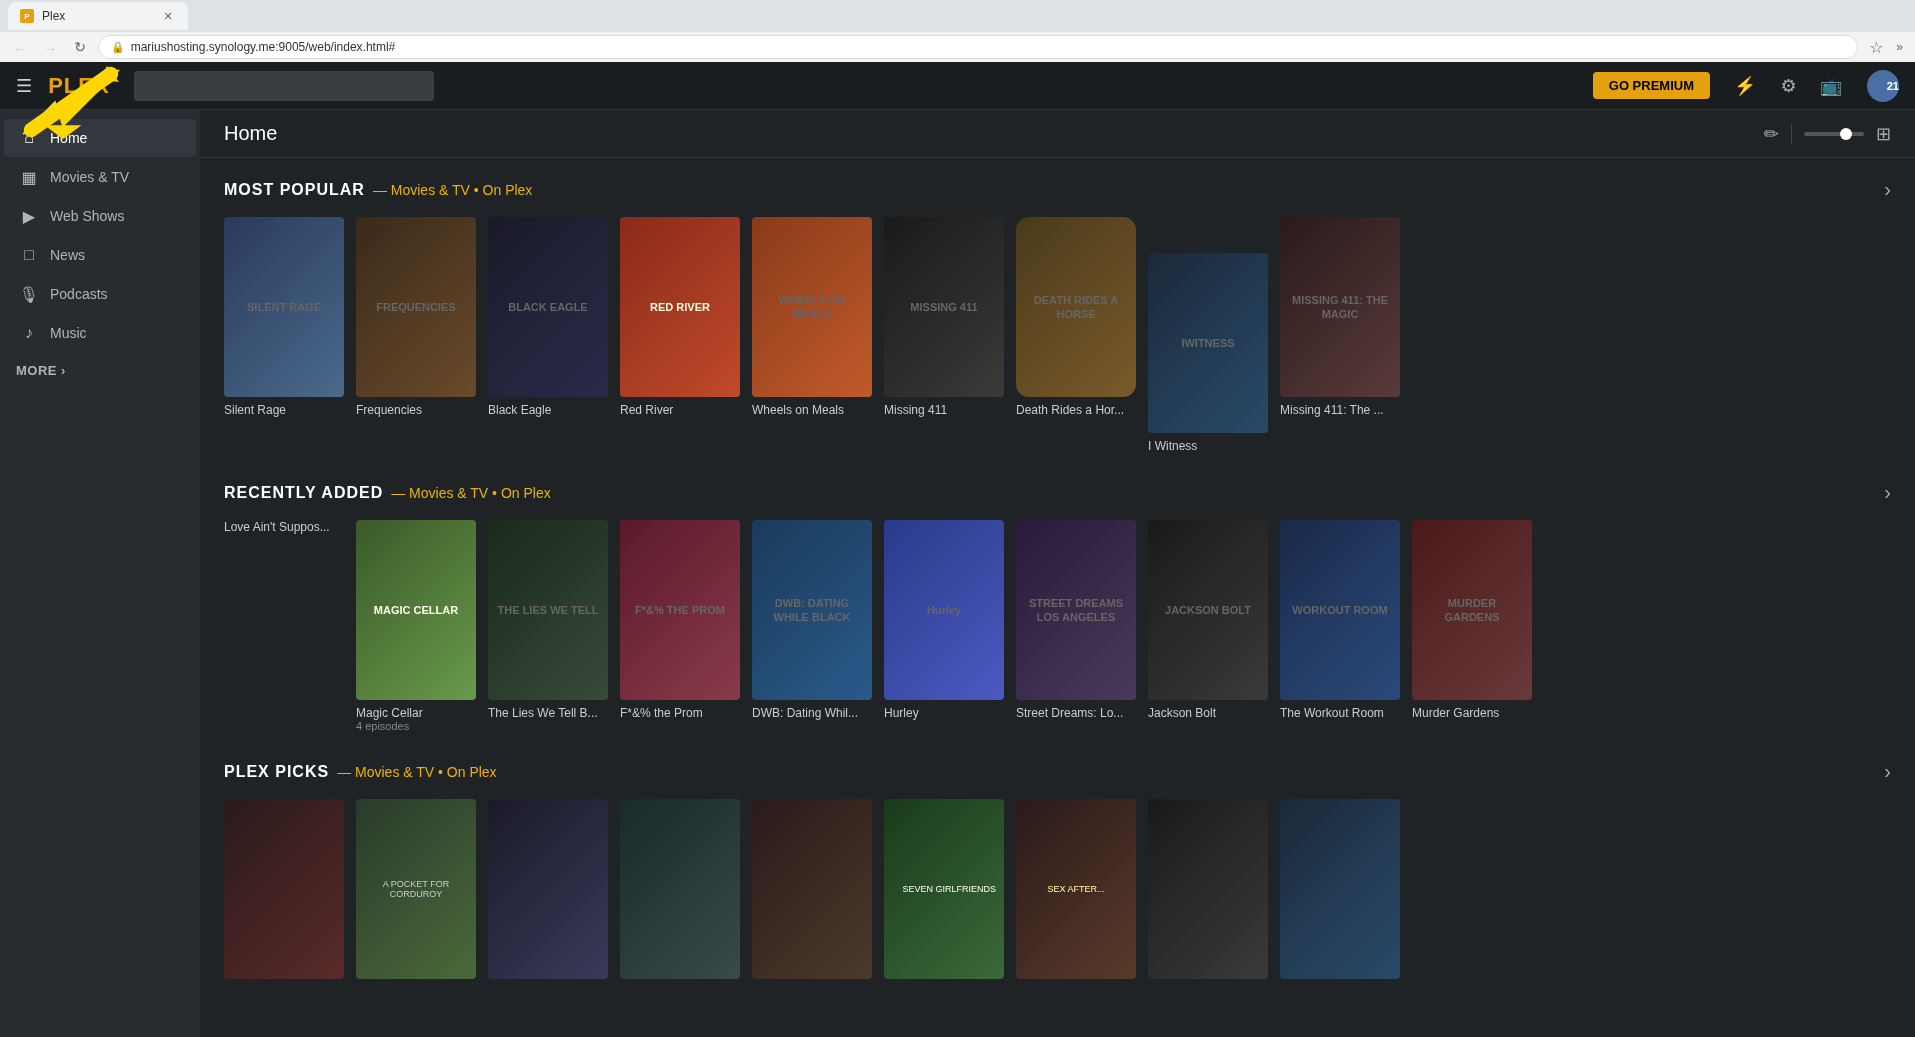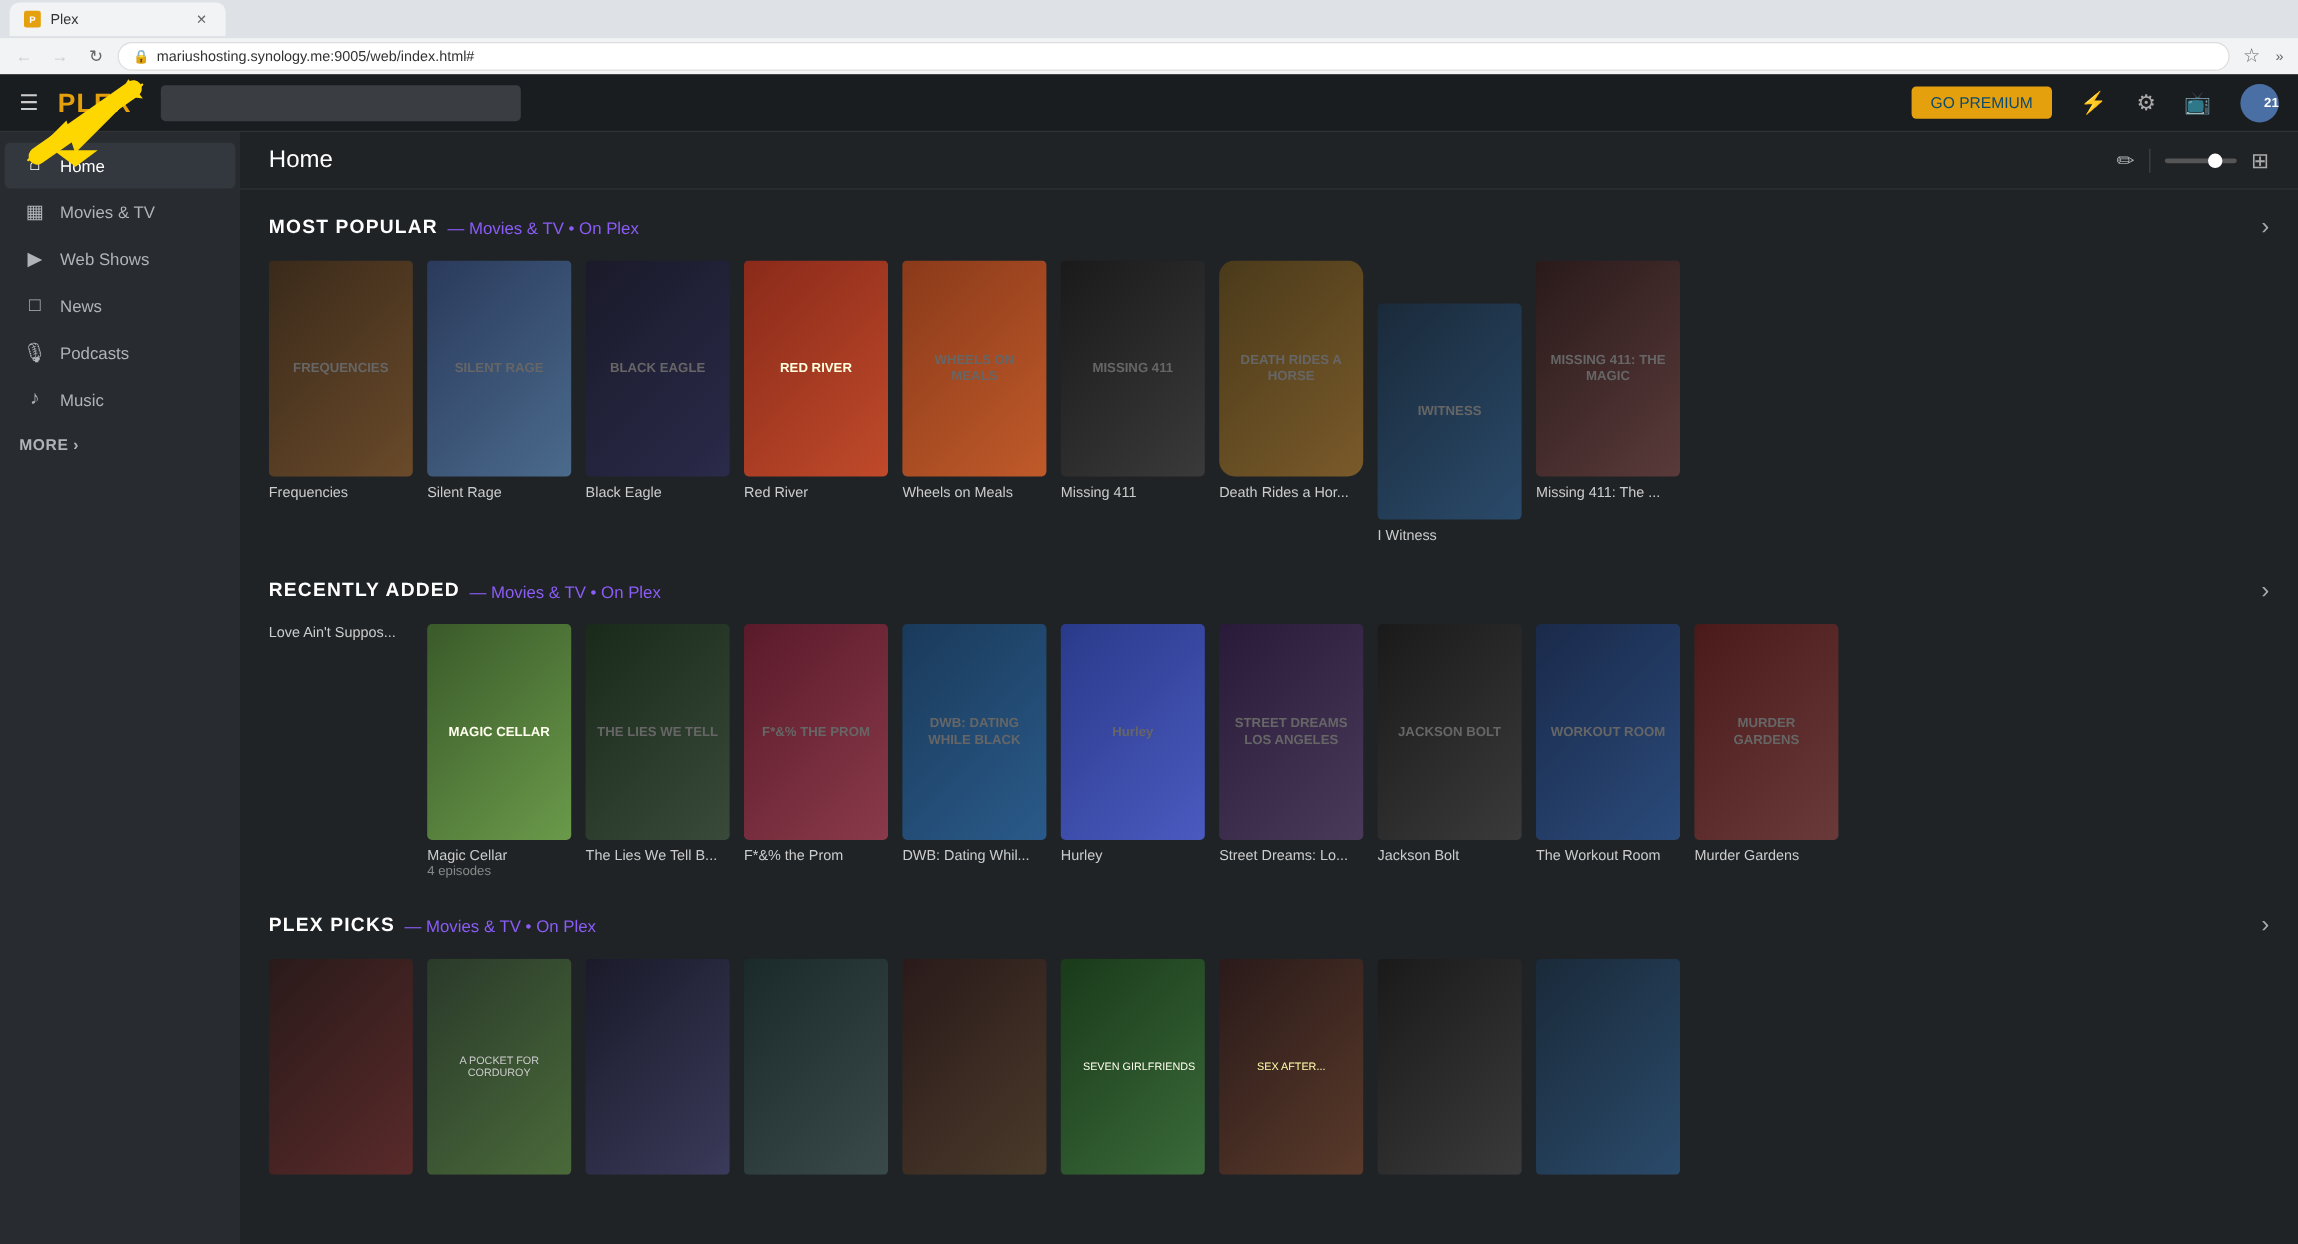--- a/index.html
+++ b/index.html
@@ -105,26 +105,26 @@
       flex: 1;
       max-width: 300px;
       height: 30px;
       background: #3a3d42;
       border-radius: 4px;
       border: none;
     }
     .header-spacer { flex: 1; }
     .go-premium-btn {
       background: #e5a00d;
-      color: #0c4a6e;
+      color: #000000;
       border: none;
       padding: 6px 16px;
       border-radius: 4px;
       font-size: 13px;
-      font-weight: normal;
+      font-weight: bold;
       cursor: pointer;
     }
     .header-icon { color: #aaa; font-size: 18px; cursor: pointer; margin-left: 8px; }
     .cast-icon { color: #aaa; font-size: 18px; cursor: pointer; margin-left: 8px; }
     .user-badge {
       width: 32px; height: 32px;
       border-radius: 50%;
       background: #4a6fa5;
       display: flex; align-items: center; justify-content: flex-end;
       font-size: 11px; font-weight: bold;
@@ -214,21 +214,21 @@
     }
     .section-title {
       font-size: 16px;
       font-weight: bold;
       color: #fff;
       text-transform: uppercase;
       letter-spacing: 1px;
     }
     .section-subtitle {
       font-size: 14px;
-      color: #8b5cf6;
+      color: #eab308;
       margin-left: 8px;
     }
     .section-arrow {
       margin-left: auto;
       color: #aaa;
       font-size: 20px;
       cursor: pointer;
     }
 
     
@@ -434,30 +434,30 @@
       </div>
 
       <div class="section">
         <div class="section-header">
           <span class="section-title">MOST POPULAR</span>
           <span class="section-subtitle">— Movies &amp; TV • On Plex</span>
           <span class="section-arrow">›</span>
         </div>
         <div class="movie-row">
           <div class="movie-card">
+            <div class="movie-poster poster-silent-rage">
+              <div class="movie-poster-inner">SILENT RAGE</div>
+            </div>
+            <div class="movie-title">Silent Rage</div>
+          </div>
+          <div class="movie-card">
             <div class="movie-poster poster-frequencies">
               <div class="movie-poster-inner">FREQUENCIES</div>
             </div>
             <div class="movie-title">Frequencies</div>
-          </div>
-          <div class="movie-card">
-            <div class="movie-poster poster-silent-rage">
-              <div class="movie-poster-inner">SILENT RAGE</div>
-            </div>
-            <div class="movie-title">Silent Rage</div>
           </div>
           <div class="movie-card">
             <div class="movie-poster poster-black-eagle">
               <div class="movie-poster-inner">BLACK EAGLE</div>
             </div>
             <div class="movie-title">Black Eagle</div>
           </div>
           <div class="movie-card">
             <div class="movie-poster poster-red-river">
               <div class="movie-poster-inner">RED RIVER</div>

